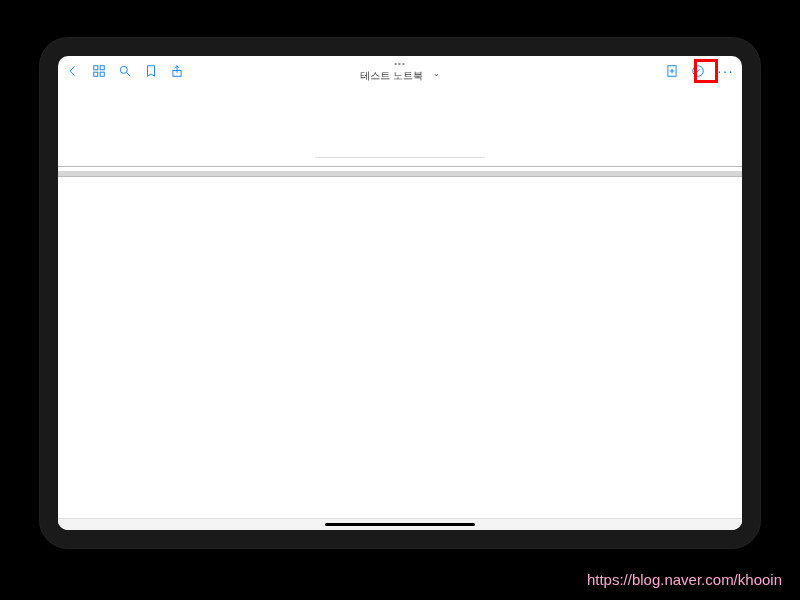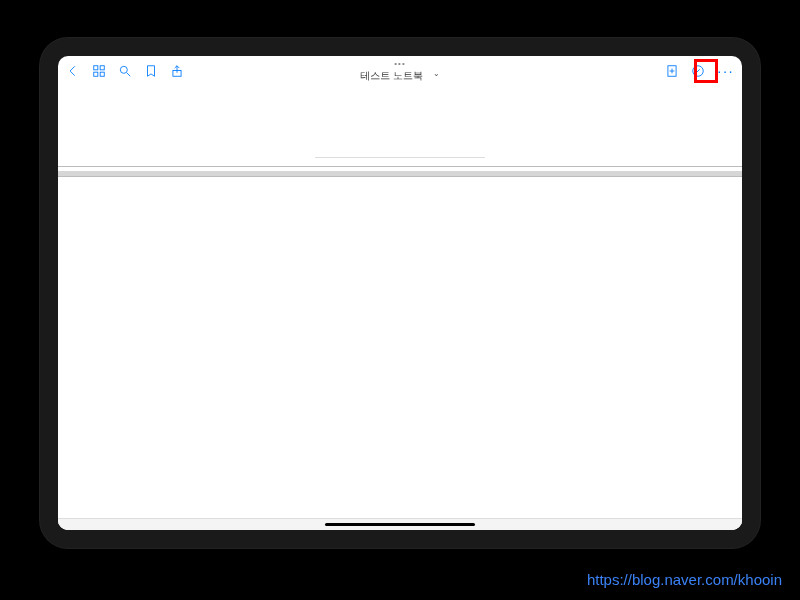--- a/index.html
+++ b/index.html
@@ -153,21 +153,21 @@
     transform: translateX(-50%);
     width: 150px;
     height: 3px;
     background: #000;
     border-radius: 2px;
   }
   .attribution {
     position: absolute;
     right: 18px;
     bottom: 12px;
-    color: #3b82f6;
+    color: #f9a8d4;
     font-size: 15px;
     font-family: Arial, sans-serif;
   }
   .more-icon {
     color: #007aff;
     font-size: 14px;
     letter-spacing: 1px;
     line-height: 1;
   }
 </style>

